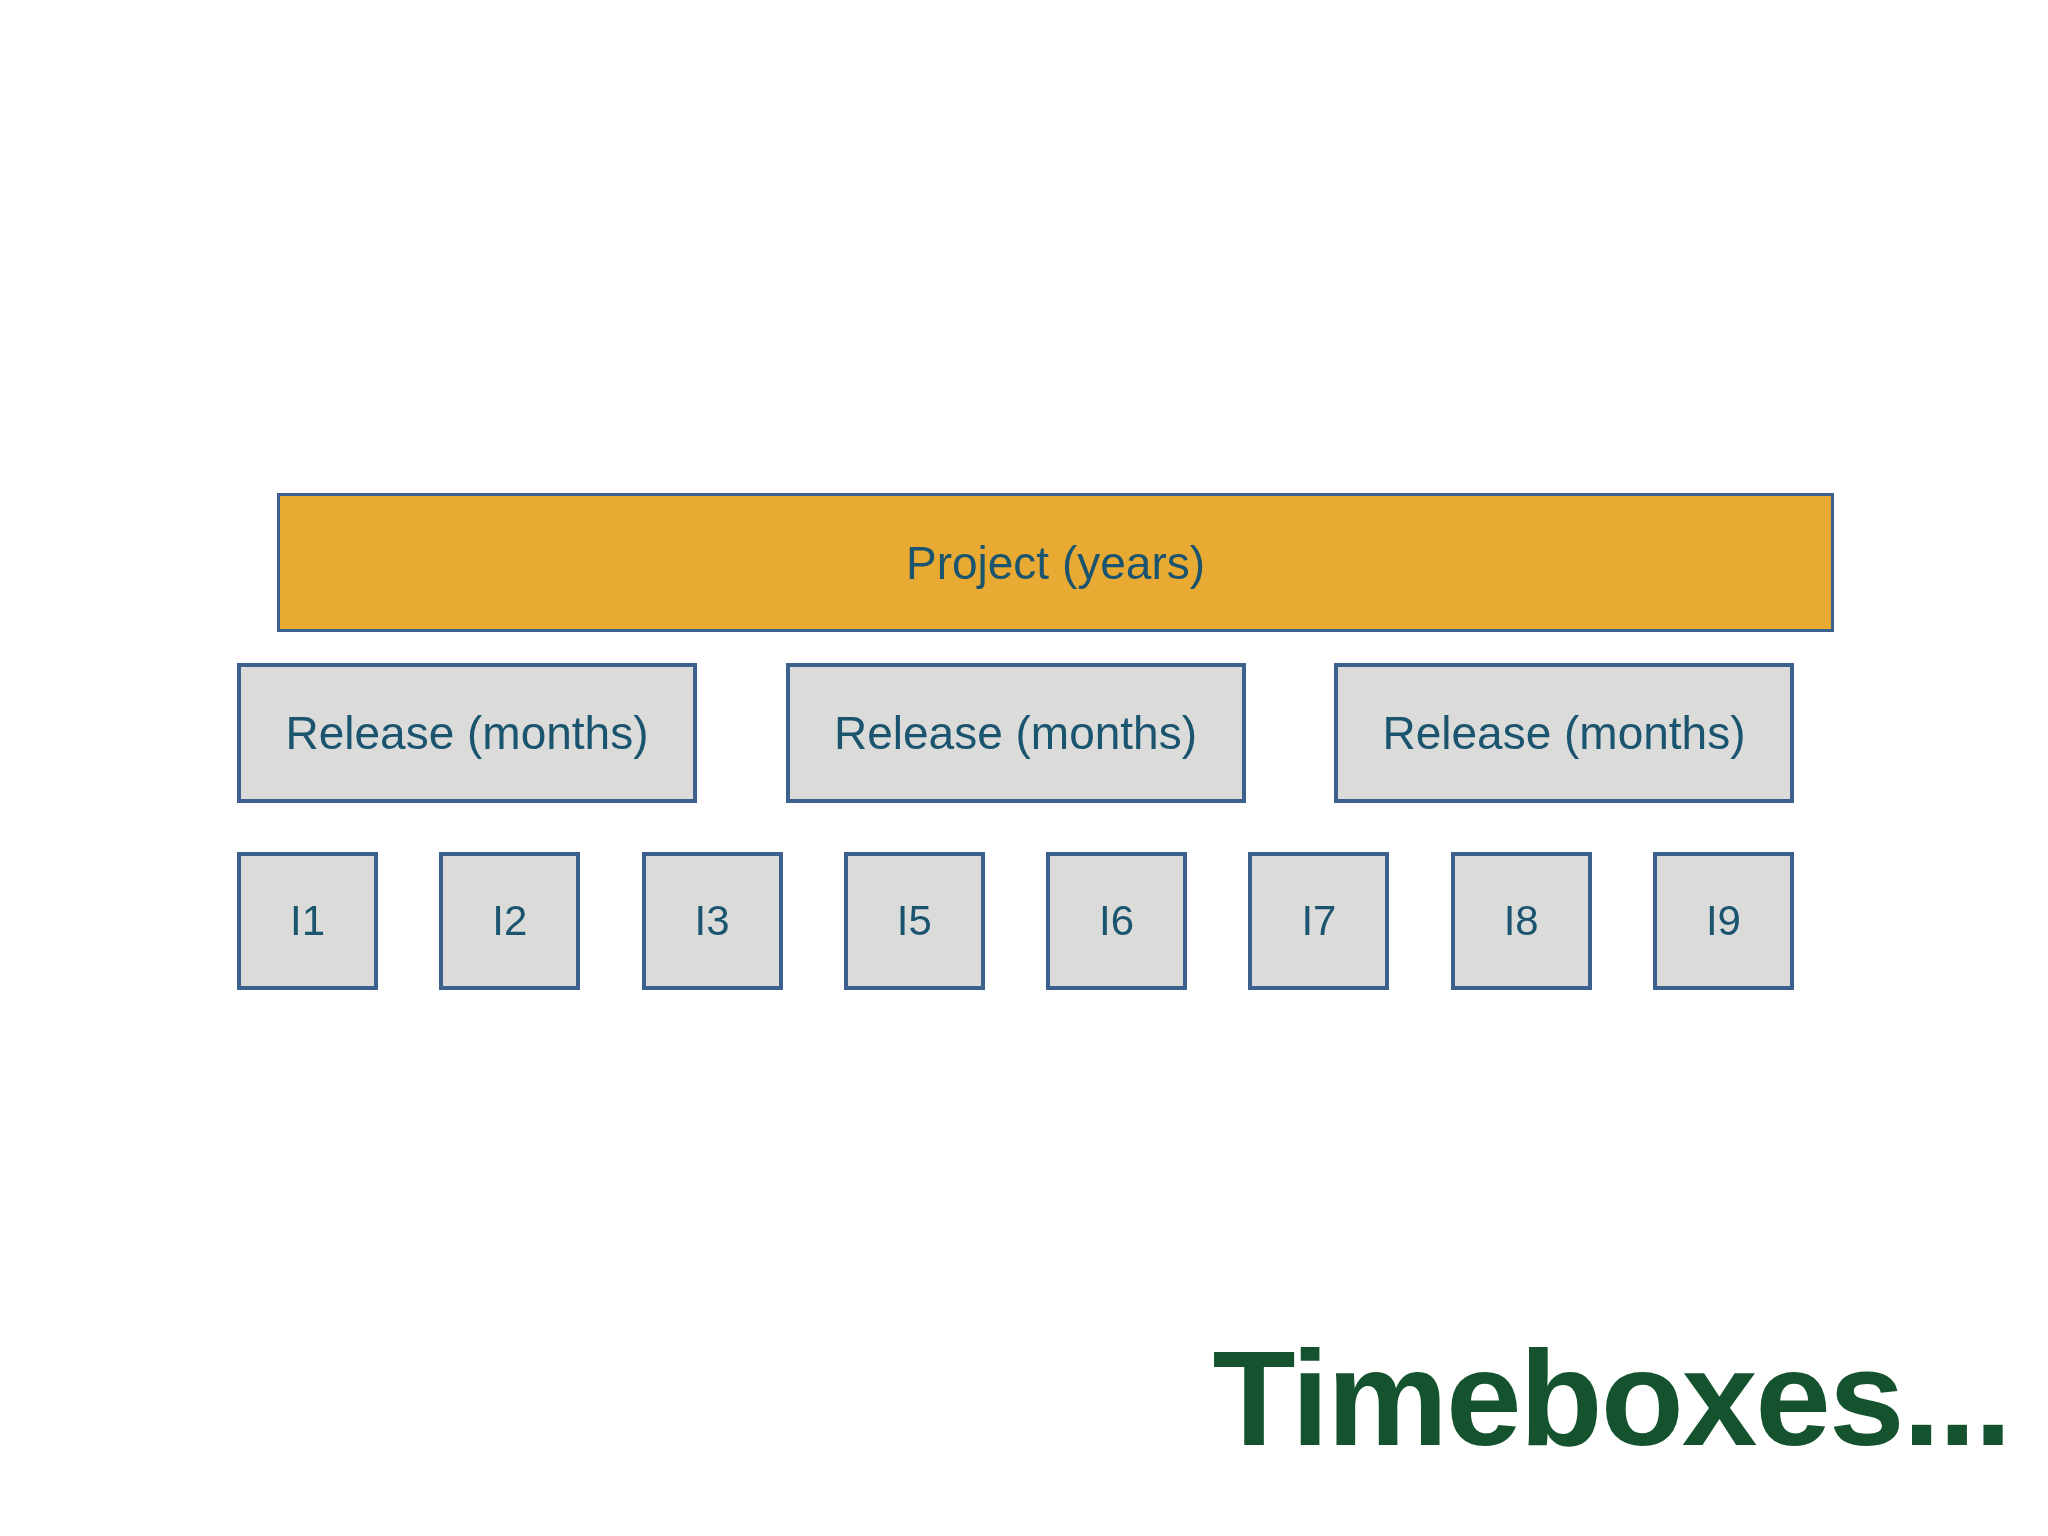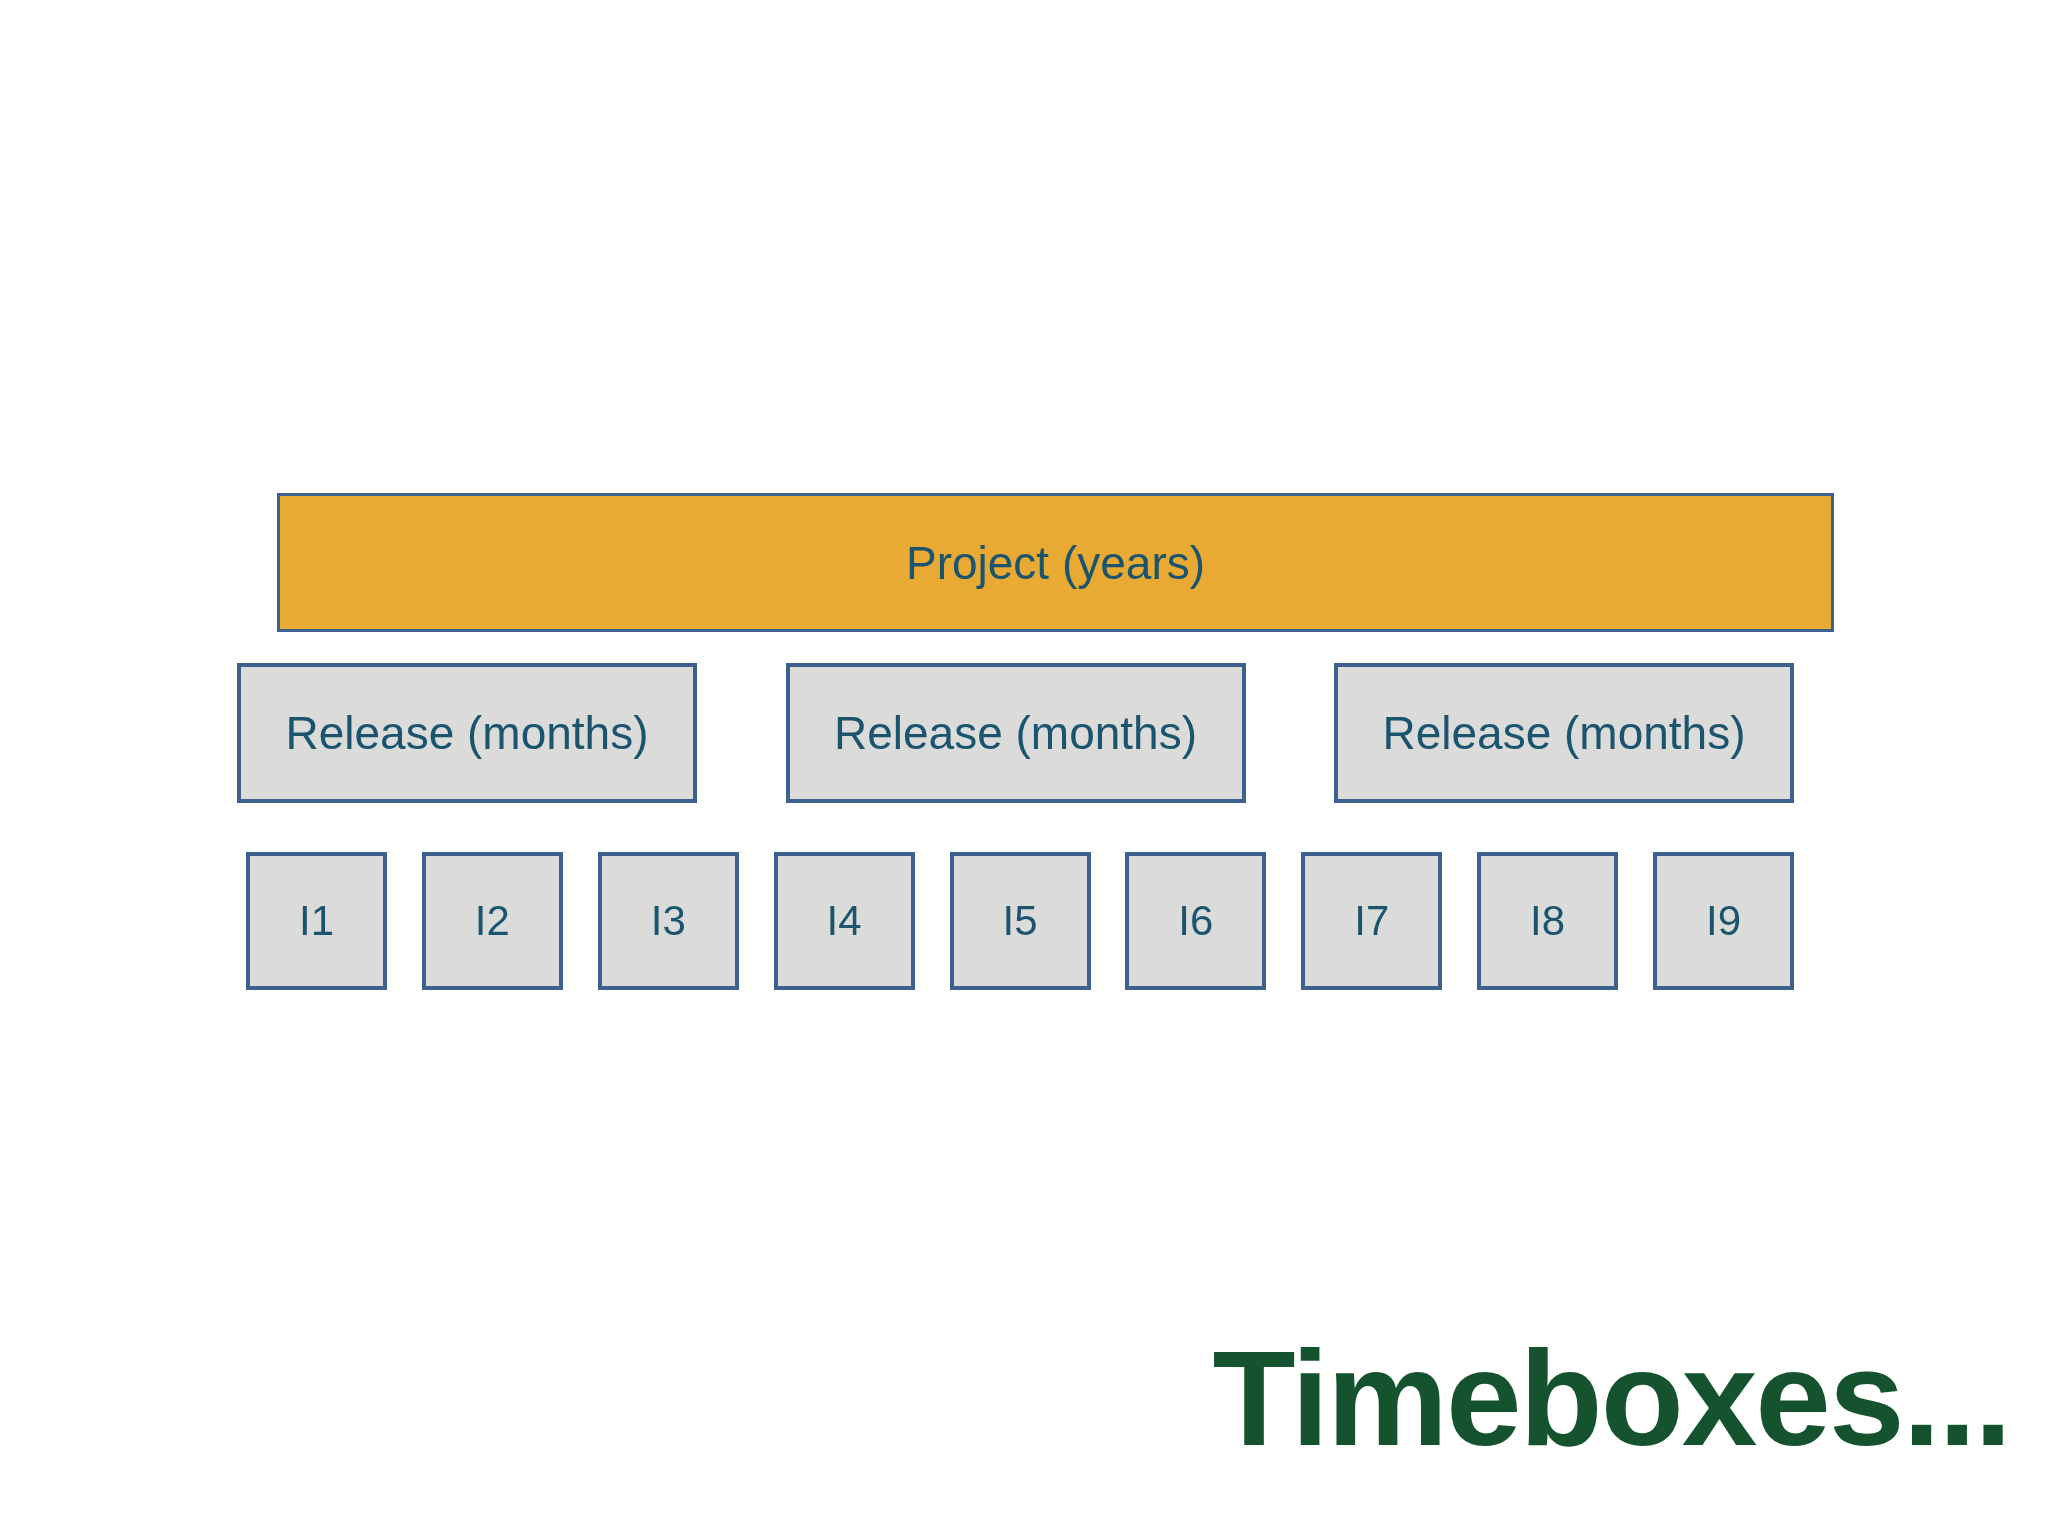--- a/index.html
+++ b/index.html
@@ -61,21 +61,20 @@
   .iteration-box {
     width: 141px;
     height: 138px;
     background: #dbdbd9;
     border: 4px solid #3d618f;
     display: flex;
     align-items: center;
     justify-content: center;
     font-size: 42px;
     color: #1a546f;
-    margin-left: 9px;
   }
 
   .slide-title {
     position: absolute;
     top: 1330px;
     right: 38px;
     font-size: 136px;
     font-weight: bold;
     line-height: 1;
     letter-spacing: -2px;
@@ -108,23 +107,20 @@
     <div class="iteration-box">
       <span>I1</span>
     </div>
     <div class="iteration-box">
       <span>I2</span>
     </div>
     <div class="iteration-box">
       <span>I3</span>
     </div>
     <div class="iteration-box">
-      <span>I4</span>
-    </div>
-    <div class="iteration-box">
       <span>I5</span>
     </div>
     <div class="iteration-box">
       <span>I6</span>
     </div>
     <div class="iteration-box">
       <span>I7</span>
     </div>
     <div class="iteration-box">
       <span>I8</span>

